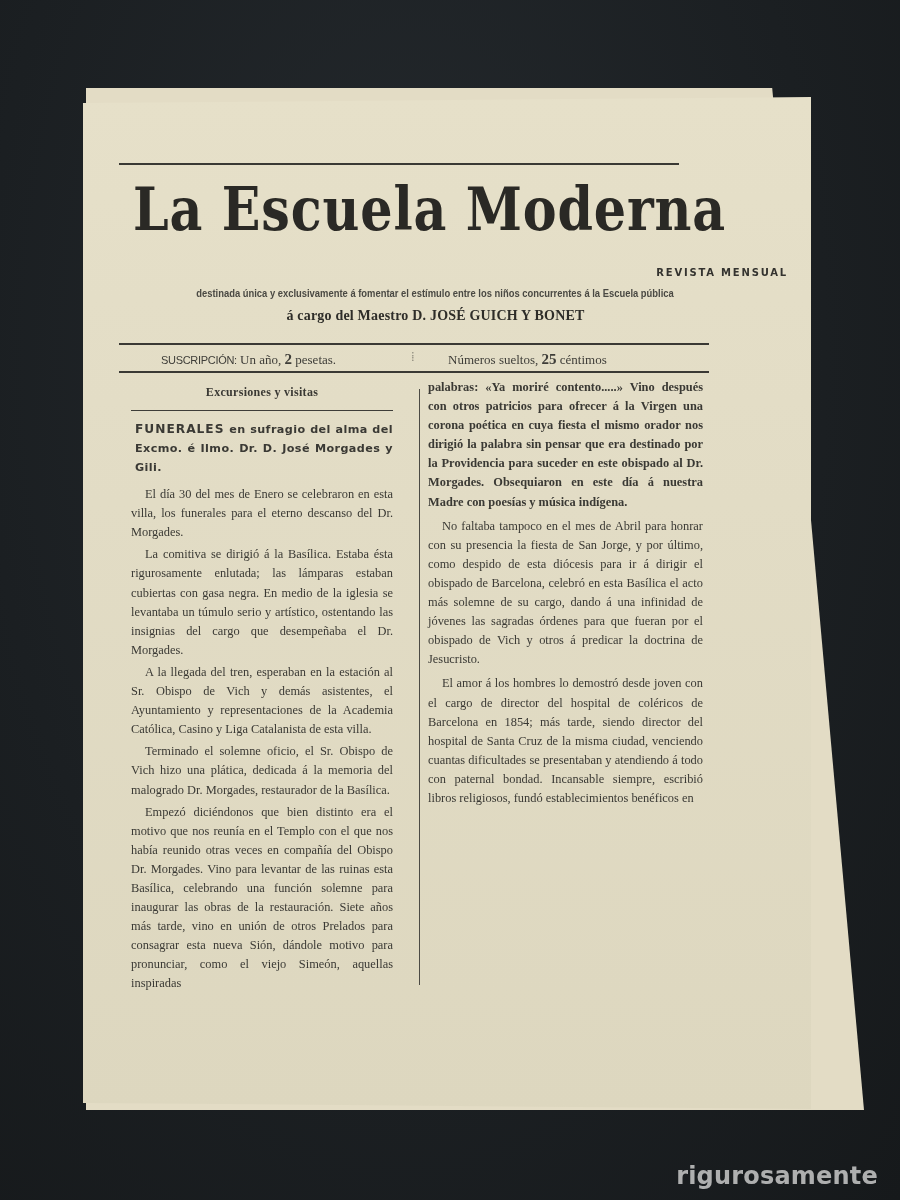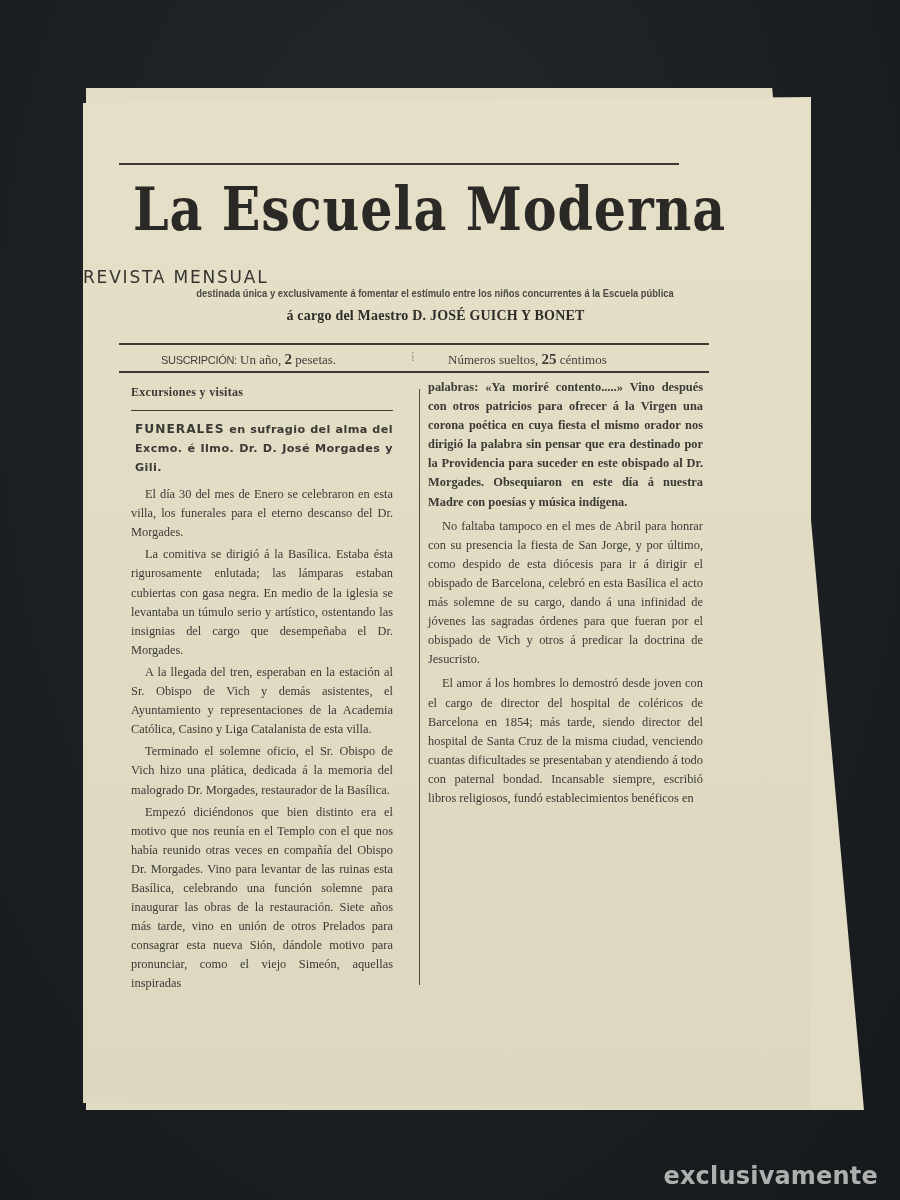--- a/index.html
+++ b/index.html
@@ -31,23 +31,23 @@
   .meta-num { right:0; font-variant: small-caps; letter-spacing:.5px; }
   .rule { position:absolute; height:1.6px; background:#3a3934; }
   .masthead {
     position:absolute; left:50px; top:78px; width:560px; text-align:center;
     font-family:"DejaVu Serif","Liberation Serif",serif;
     font-size:59px; line-height:70px; letter-spacing:1px; color:#2a2925;
     transform: scaleX(0.86); transform-origin:left top; white-space:nowrap;
     font-weight:bold;
   }
   .subtitle {
-    position:absolute; left:0; top:170px; width:705px; text-align:left;
-    font-family:"DejaVu Sans","Liberation Sans",sans-serif; font-weight:normal;
-    font-size:17px; letter-spacing:1.8px; color:#34332f;
+    position:absolute; left:0; top:170px; width:705px; text-align:right;
+    font-family:"DejaVu Sans","Liberation Sans",sans-serif; font-weight:bold;
+    font-size:10px; letter-spacing:1.8px; color:#34332f;
   }
   .tagline {
     position:absolute; left:62px; top:191px; width:580px; text-align:center;
     font-family:"Liberation Sans Narrow","Liberation Sans",sans-serif;
     font-size:10px; color:#4a4943; transform:scaleX(0.94); white-space:nowrap; font-weight:bold;
   }
   .director {
     position:absolute; left:0; top:211px; width:705px; text-align:center;
     font-size:14px; font-weight:bold; color:#2e2d29; letter-spacing:.2px;
   }
@@ -56,21 +56,21 @@
   }
   .subs-left .lab { font-size:11px; letter-spacing:-0.3px; font-variant:small-caps; font-family:"Liberation Sans",sans-serif; }
   .subs-left b, .subs-right b { font-size:15px; }
   .subs-sep { position:absolute; left:328px; top:252px; font-size:13px; color:#8d8a7d; }
   .subs-right { position:absolute; left:365px; top:254px; font-size:13px; color:#3e3d38; }
   .colrule { position:absolute; left:336px; top:292px; width:1.2px; height:596px; background:#4b4a44; }
   .col { position:absolute; top:282px; width:262px; font-size:12.4px; line-height:19.1px; color:#3a3934; text-align:justify; }
   .col-left { left:48px; }
   .col-right { left:345px; width:275px; top:281px; }
   .section-title {
-    font-weight:bold; font-size:12px; letter-spacing:.3px;
+    text-align:center; font-weight:bold; font-size:12px; letter-spacing:.3px;
     margin:4px 0 7px 0; padding-bottom:8px; border-bottom:1.4px solid #3e3d38;
   }
   .article-title {
     font-family:"DejaVu Sans","Liberation Sans",sans-serif; font-weight:bold;
     font-size:11.2px; line-height:19px; color:#3a3934; letter-spacing:.4px;
     margin:9px 0 8px 0; padding-left:4px; text-align:justify;
   }
   .article-title .caps { font-size:12.2px; letter-spacing:1px; }
   .col p { margin:0 0 3px 0; text-indent:14px; }
   .col p.cont { text-indent:0;font-weight:bold; }
@@ -124,13 +124,13 @@
     <p>Empezó diciéndonos que bien distinto era el motivo que nos reunía en el Templo con el que nos había reunido otras veces en compañía del Obispo Dr. Morgades. Vino para levantar de las ruinas esta Basílica, celebrando una función solemne para inaugurar las obras de la restauración. Siete años más tarde, vino en unión de otros Prelados para consagrar esta nueva Sión, dándole motivo para pronunciar, como el viejo Simeón, aquellas inspiradas</p>
   </div>
 
   <div class="col col-right">
     <p class="cont">palabras: «Ya moriré contento.....» Vino después con otros patricios para ofrecer á la Virgen una corona poética en cuya fiesta el mismo orador nos dirigió la palabra sin pensar que era destinado por la Providencia para suceder en este obispado al Dr. Morgades. Obsequiaron en este día á nuestra Madre con poesías y música indígena.</p>
     <p style="margin-top:5px">No faltaba tampoco en el mes de Abril para honrar con su presencia la fiesta de San Jorge, y por último, como despido de esta diócesis para ir á dirigir el obispado de Barcelona, celebró en esta Basílica el acto más solemne de su cargo, dando á una infinidad de jóvenes las sagradas órdenes para que fueran por el obispado de Vich y otros á predicar la doctrina de Jesucristo.</p>
     <p style="margin-top:5px">El amor á los hombres lo demostró desde joven con el cargo de director del hospital de coléricos de Barcelona en 1854; más tarde, siendo director del hospital de Santa Cruz de la misma ciudad, venciendo cuantas dificultades se presentaban y atendiendo á todo con paternal bondad. Incansable siempre, escribió libros religiosos, fundó establecimientos benéficos en</p>
   </div>
 </div>
 
-<div class="watermark">exclusivamente</div>
+<div class="watermark">rigurosamente</div>
 
 </body></html>

